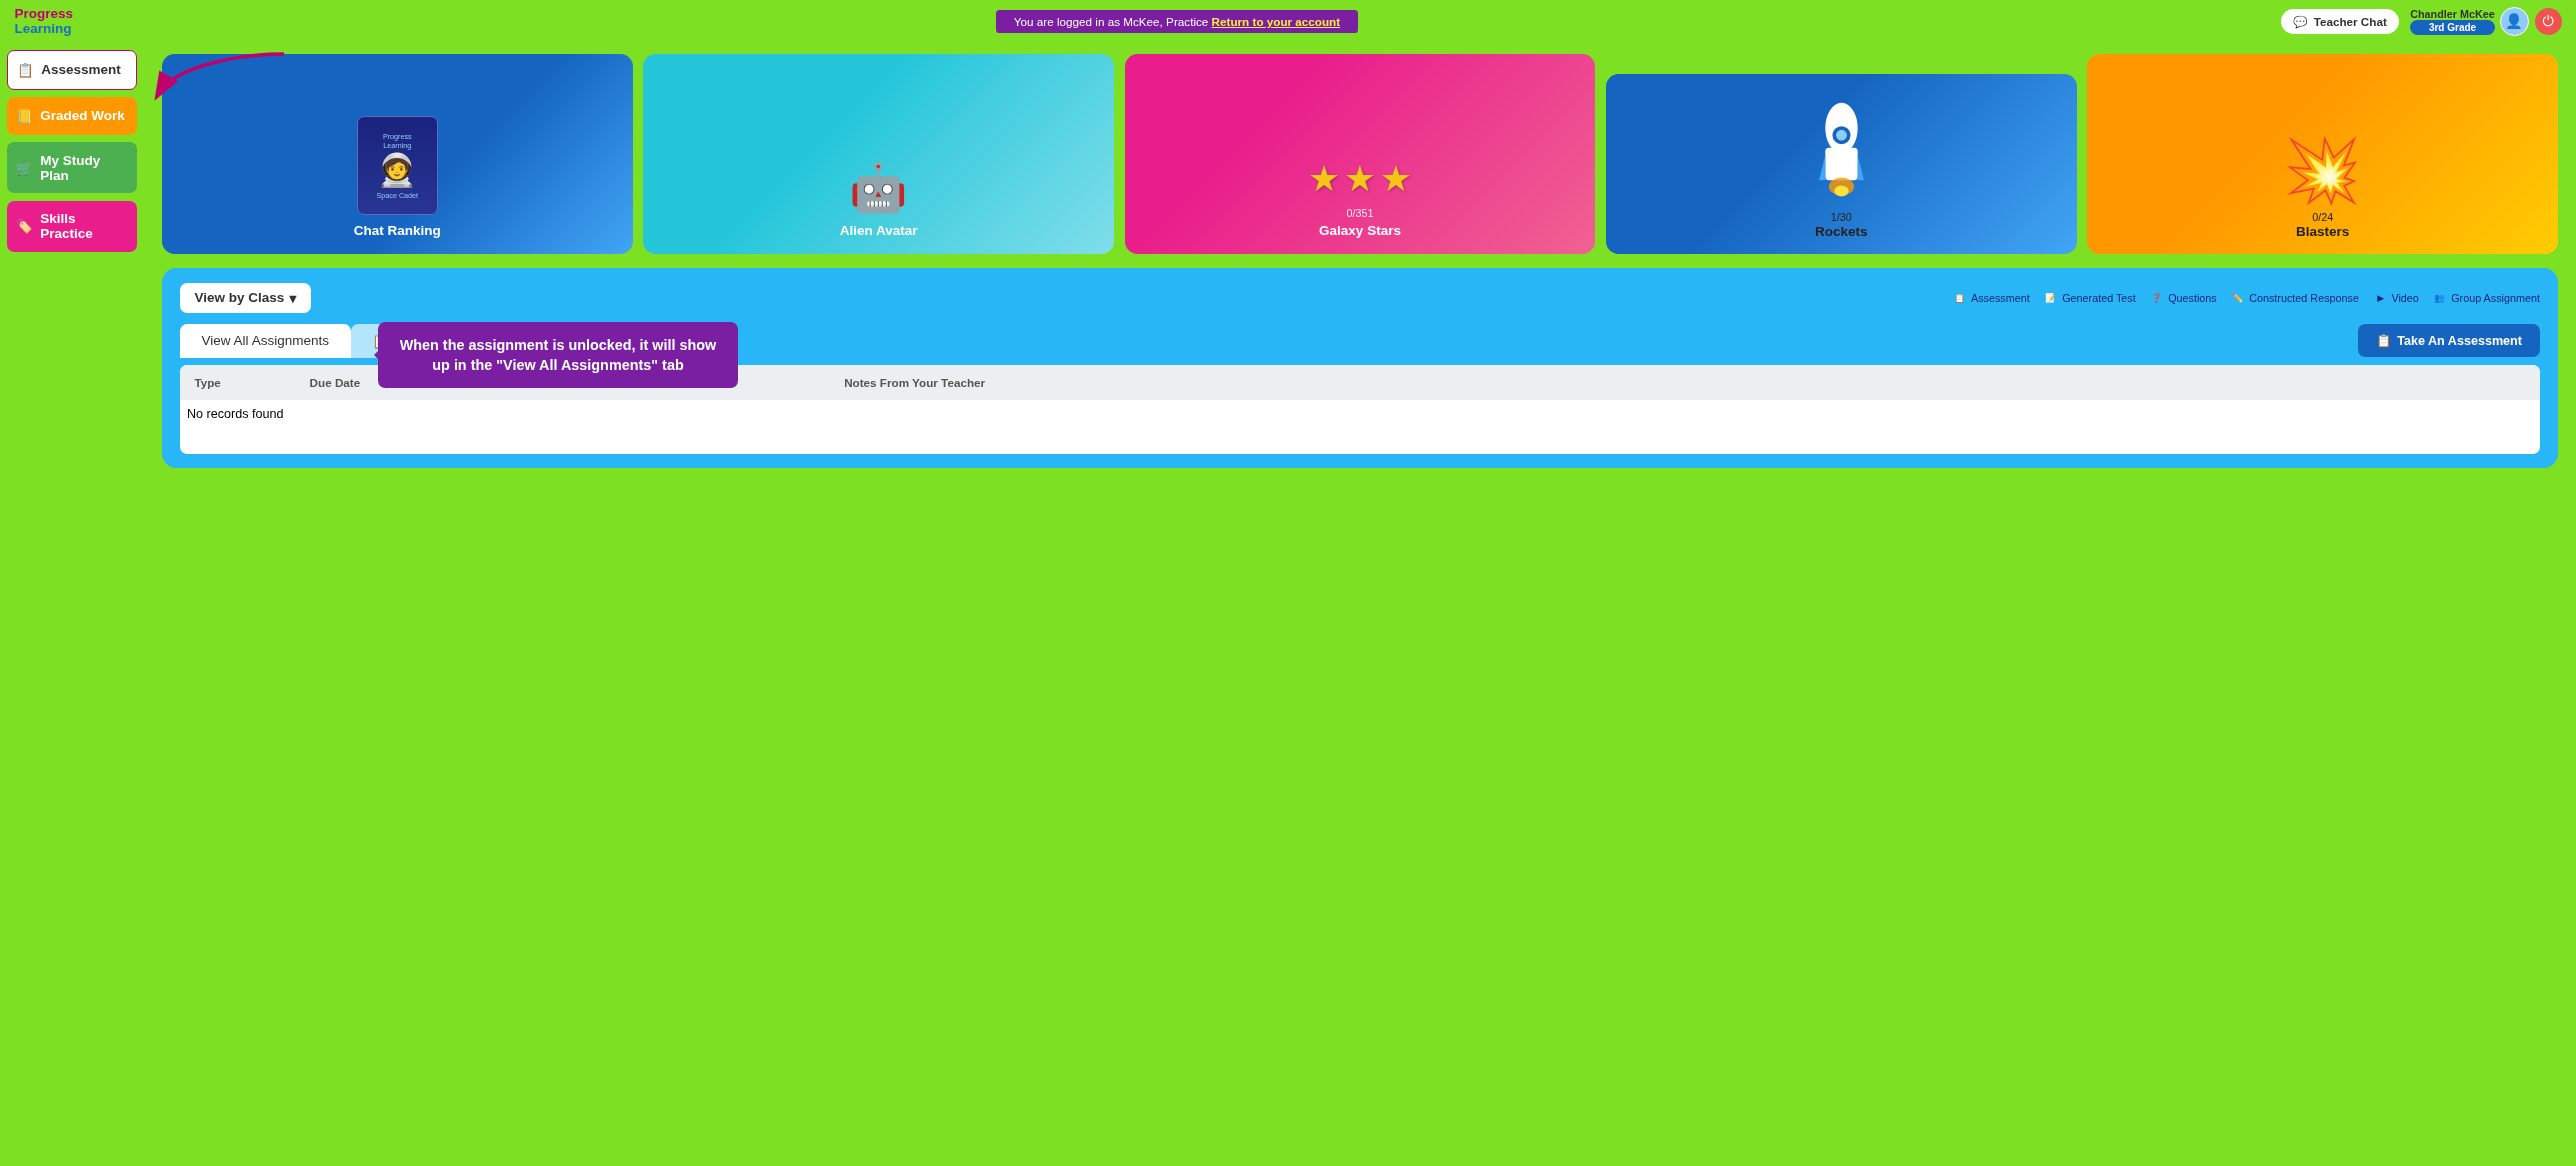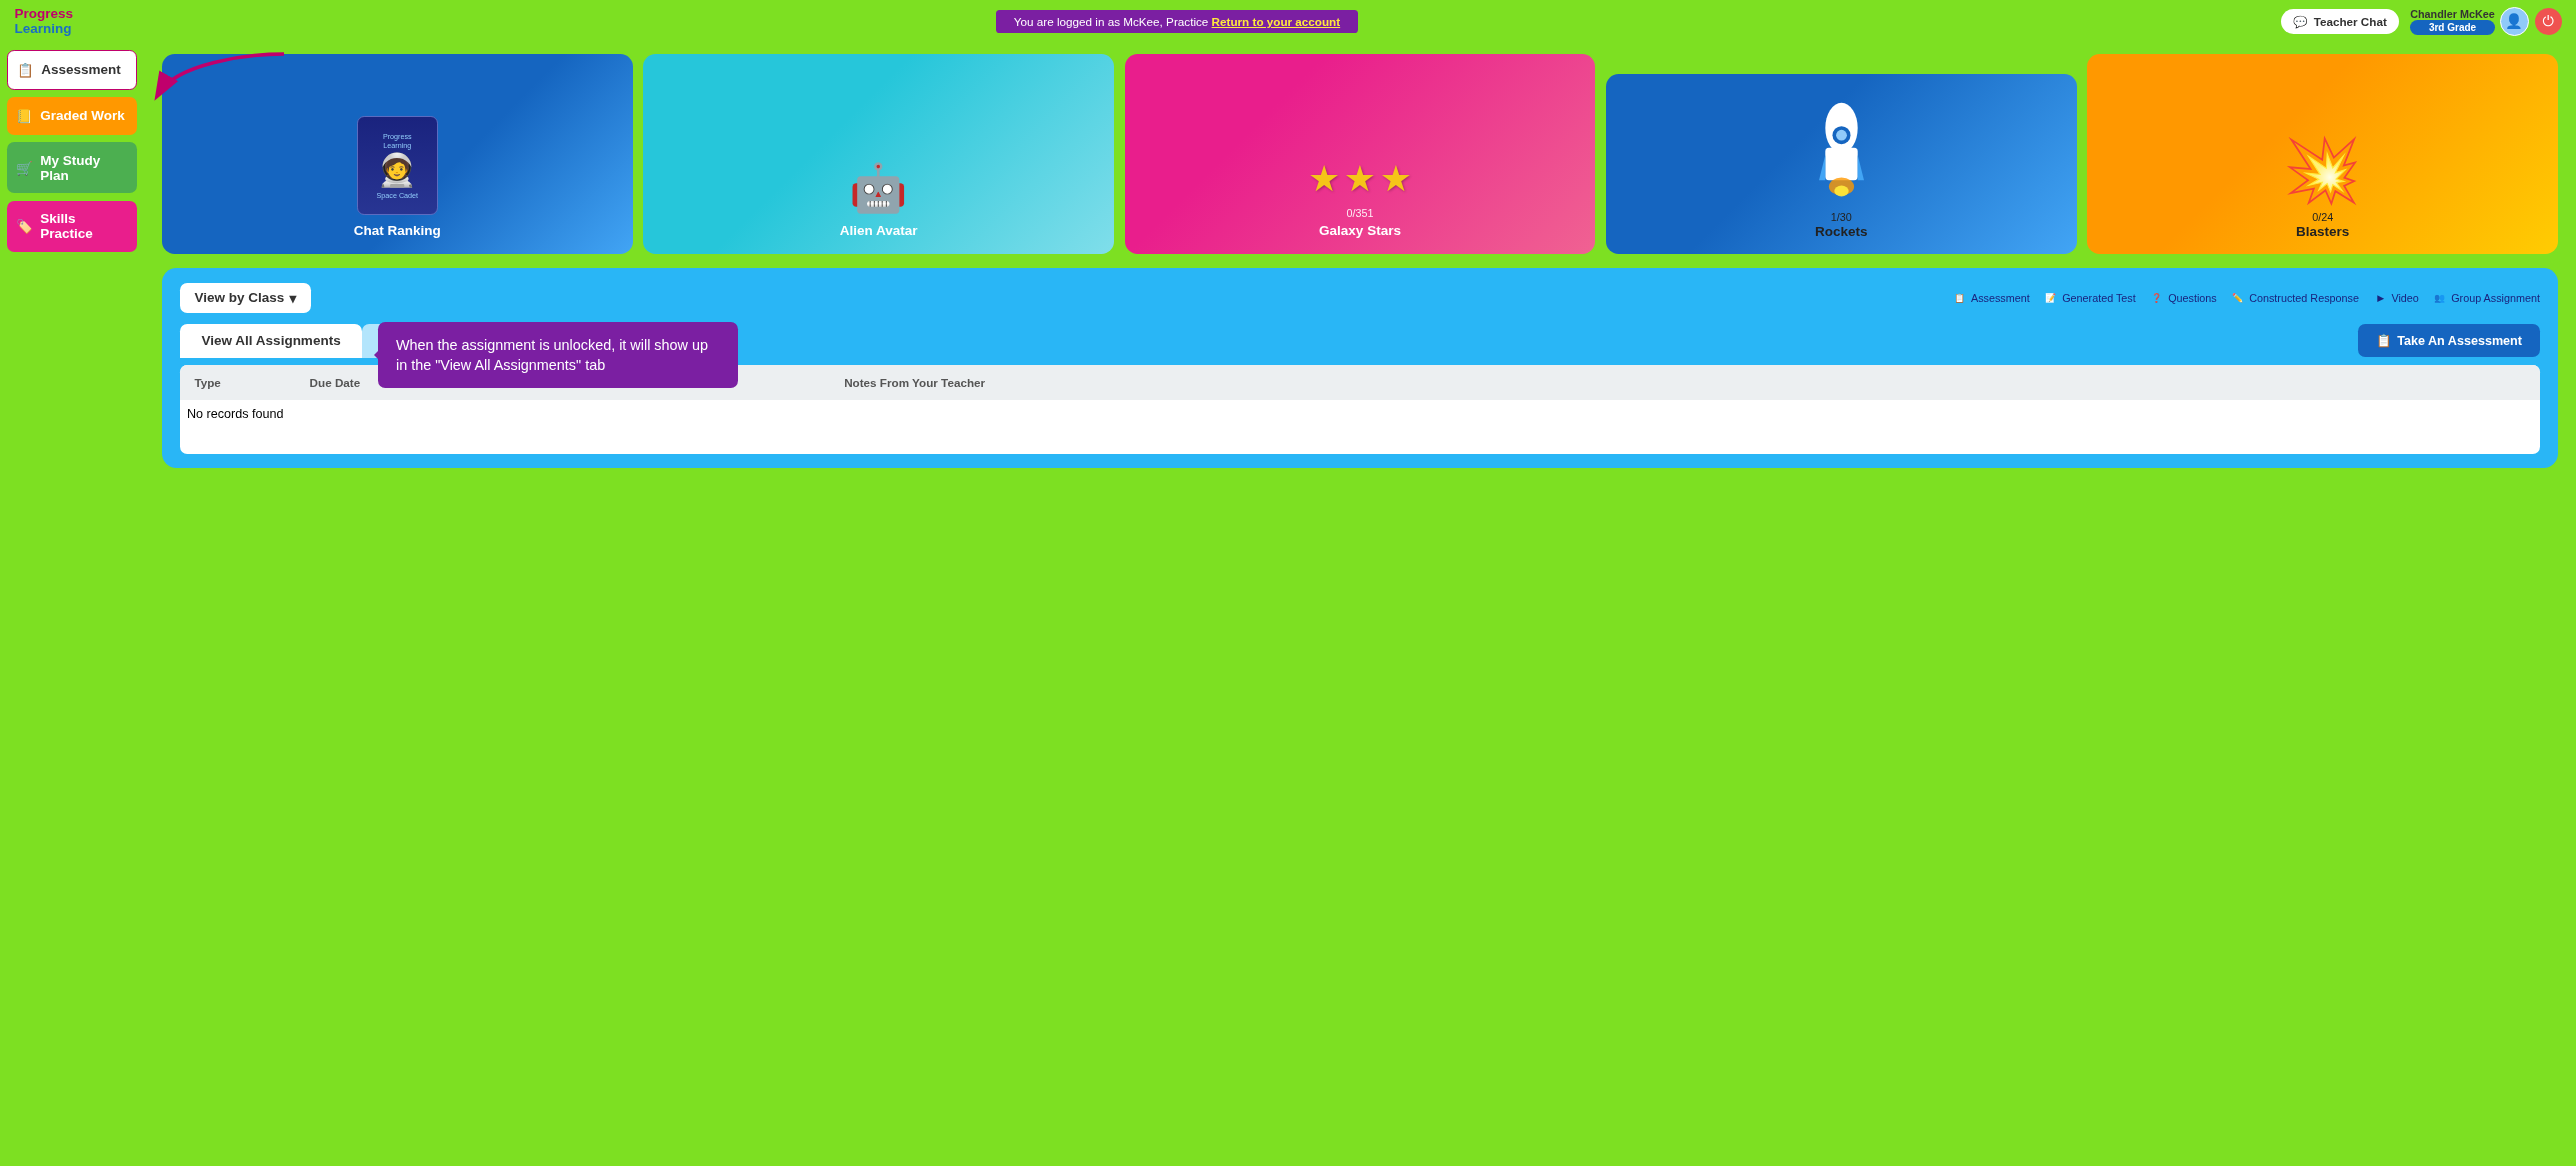--- a/index.html
+++ b/index.html
@@ -256,24 +256,25 @@
     
     .tooltip-popup {
       position: absolute;
       top: 54px;
       left: 216px;
       background: #7b1fa2;
       color: white;
       padding: 12.6px 18px;
       border-radius: 7.2px;
       font-size: 14.4px;
-      font-weight: normal;
+      font-weight: bold;
       max-width: 360px;
       z-index: 10;
       line-height: 1.4;
+      text-align: center;
     }
     .tooltip-popup::after {
       content: '';
       position: absolute;
       left: -10.8px;
       top: 50%;
       transform: translateY(-50%);
       border: 7.2px solid transparent;
       border-right-color: #7b1fa2;
     }
@@ -286,21 +287,21 @@
       margin-bottom: 7.2px;
     }
     .tabs-left {
       display: flex;
       gap: 0;
     }
     .tab {
       padding: 9px 21.6px;
       border-radius: 7.2px 7.2px 0 0;
       font-size: 13.5px;
-      font-weight: bold;
+      font-weight: normal;
       cursor: pointer;
       border: none;
       background: #b3e5fc;
       color: #555;
       display: flex;
       align-items: center;
       gap: 5.4px;
       justify-content: center;
     }
     .tab.active {

